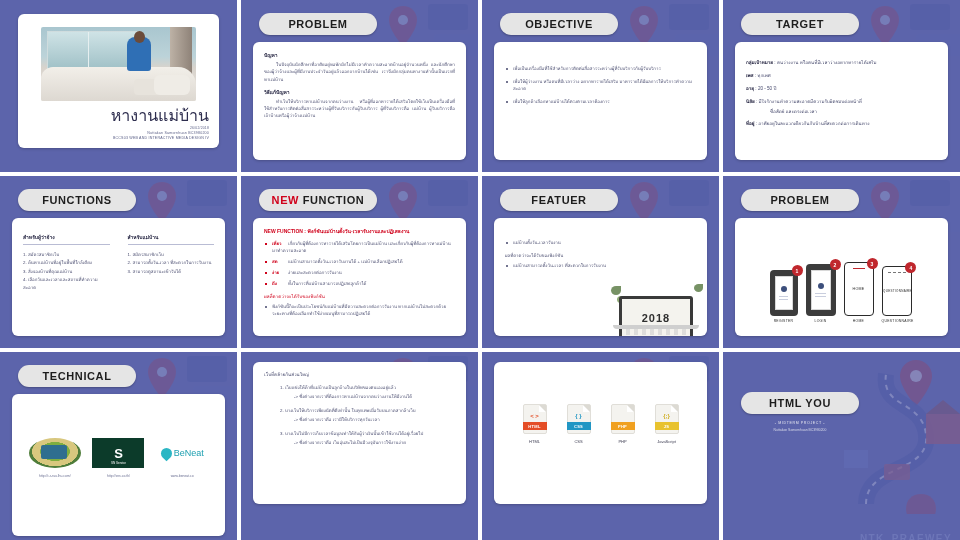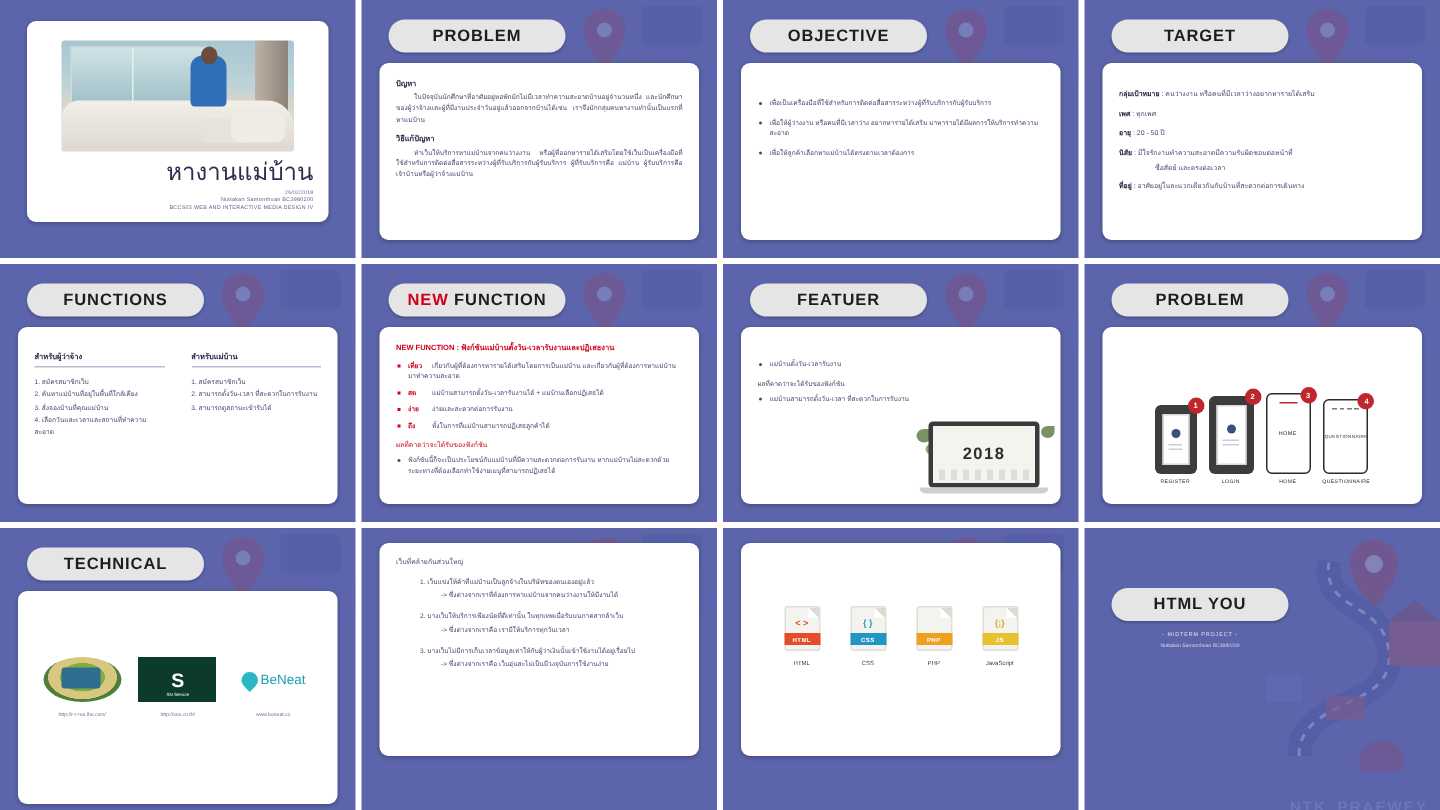--- a/index.html
+++ b/index.html
@@ -147,21 +147,21 @@
   ul.kb li:before{ content:""; position:absolute; left:1px; top:3px;
              width:2px; height:2px; background:#d0021b; }
   ul.kb li b { color:#d0021b; display:inline-block; min-width:16px; }
   .nf-res { font-size:4.6px; color:#d0021b; margin:6px 0 3px; }
 
   
   .laptop {
     position:absolute; right:8px; bottom:4px; width:86px; height:52px;
   }
   .lap-screen{
-    position:absolute; left:6px; top:1px; width:74px; height:44px;
+    position:absolute; left:6px; top:16px; width:74px; height:44px;
     background:#3a3a3a; border-radius:3px; padding:3px;
   }
   .lap-inner{
     width:100%; height:100%; background:#f4f3ee;
     display:flex; align-items:center; justify-content:center;
     position:relative; overflow:hidden;
   }
   .lap-inner .yr { font-size:11px; font-weight:bold; color:#2f2f2f; letter-spacing:1px;}
   .lap-inner .cal { position:absolute; bottom:2px; left:4px; right:4px; height:7px;
     background:repeating-linear-gradient(90deg,#cfcfcf 0 4px,transparent 4px 8px); opacity:.6;}

